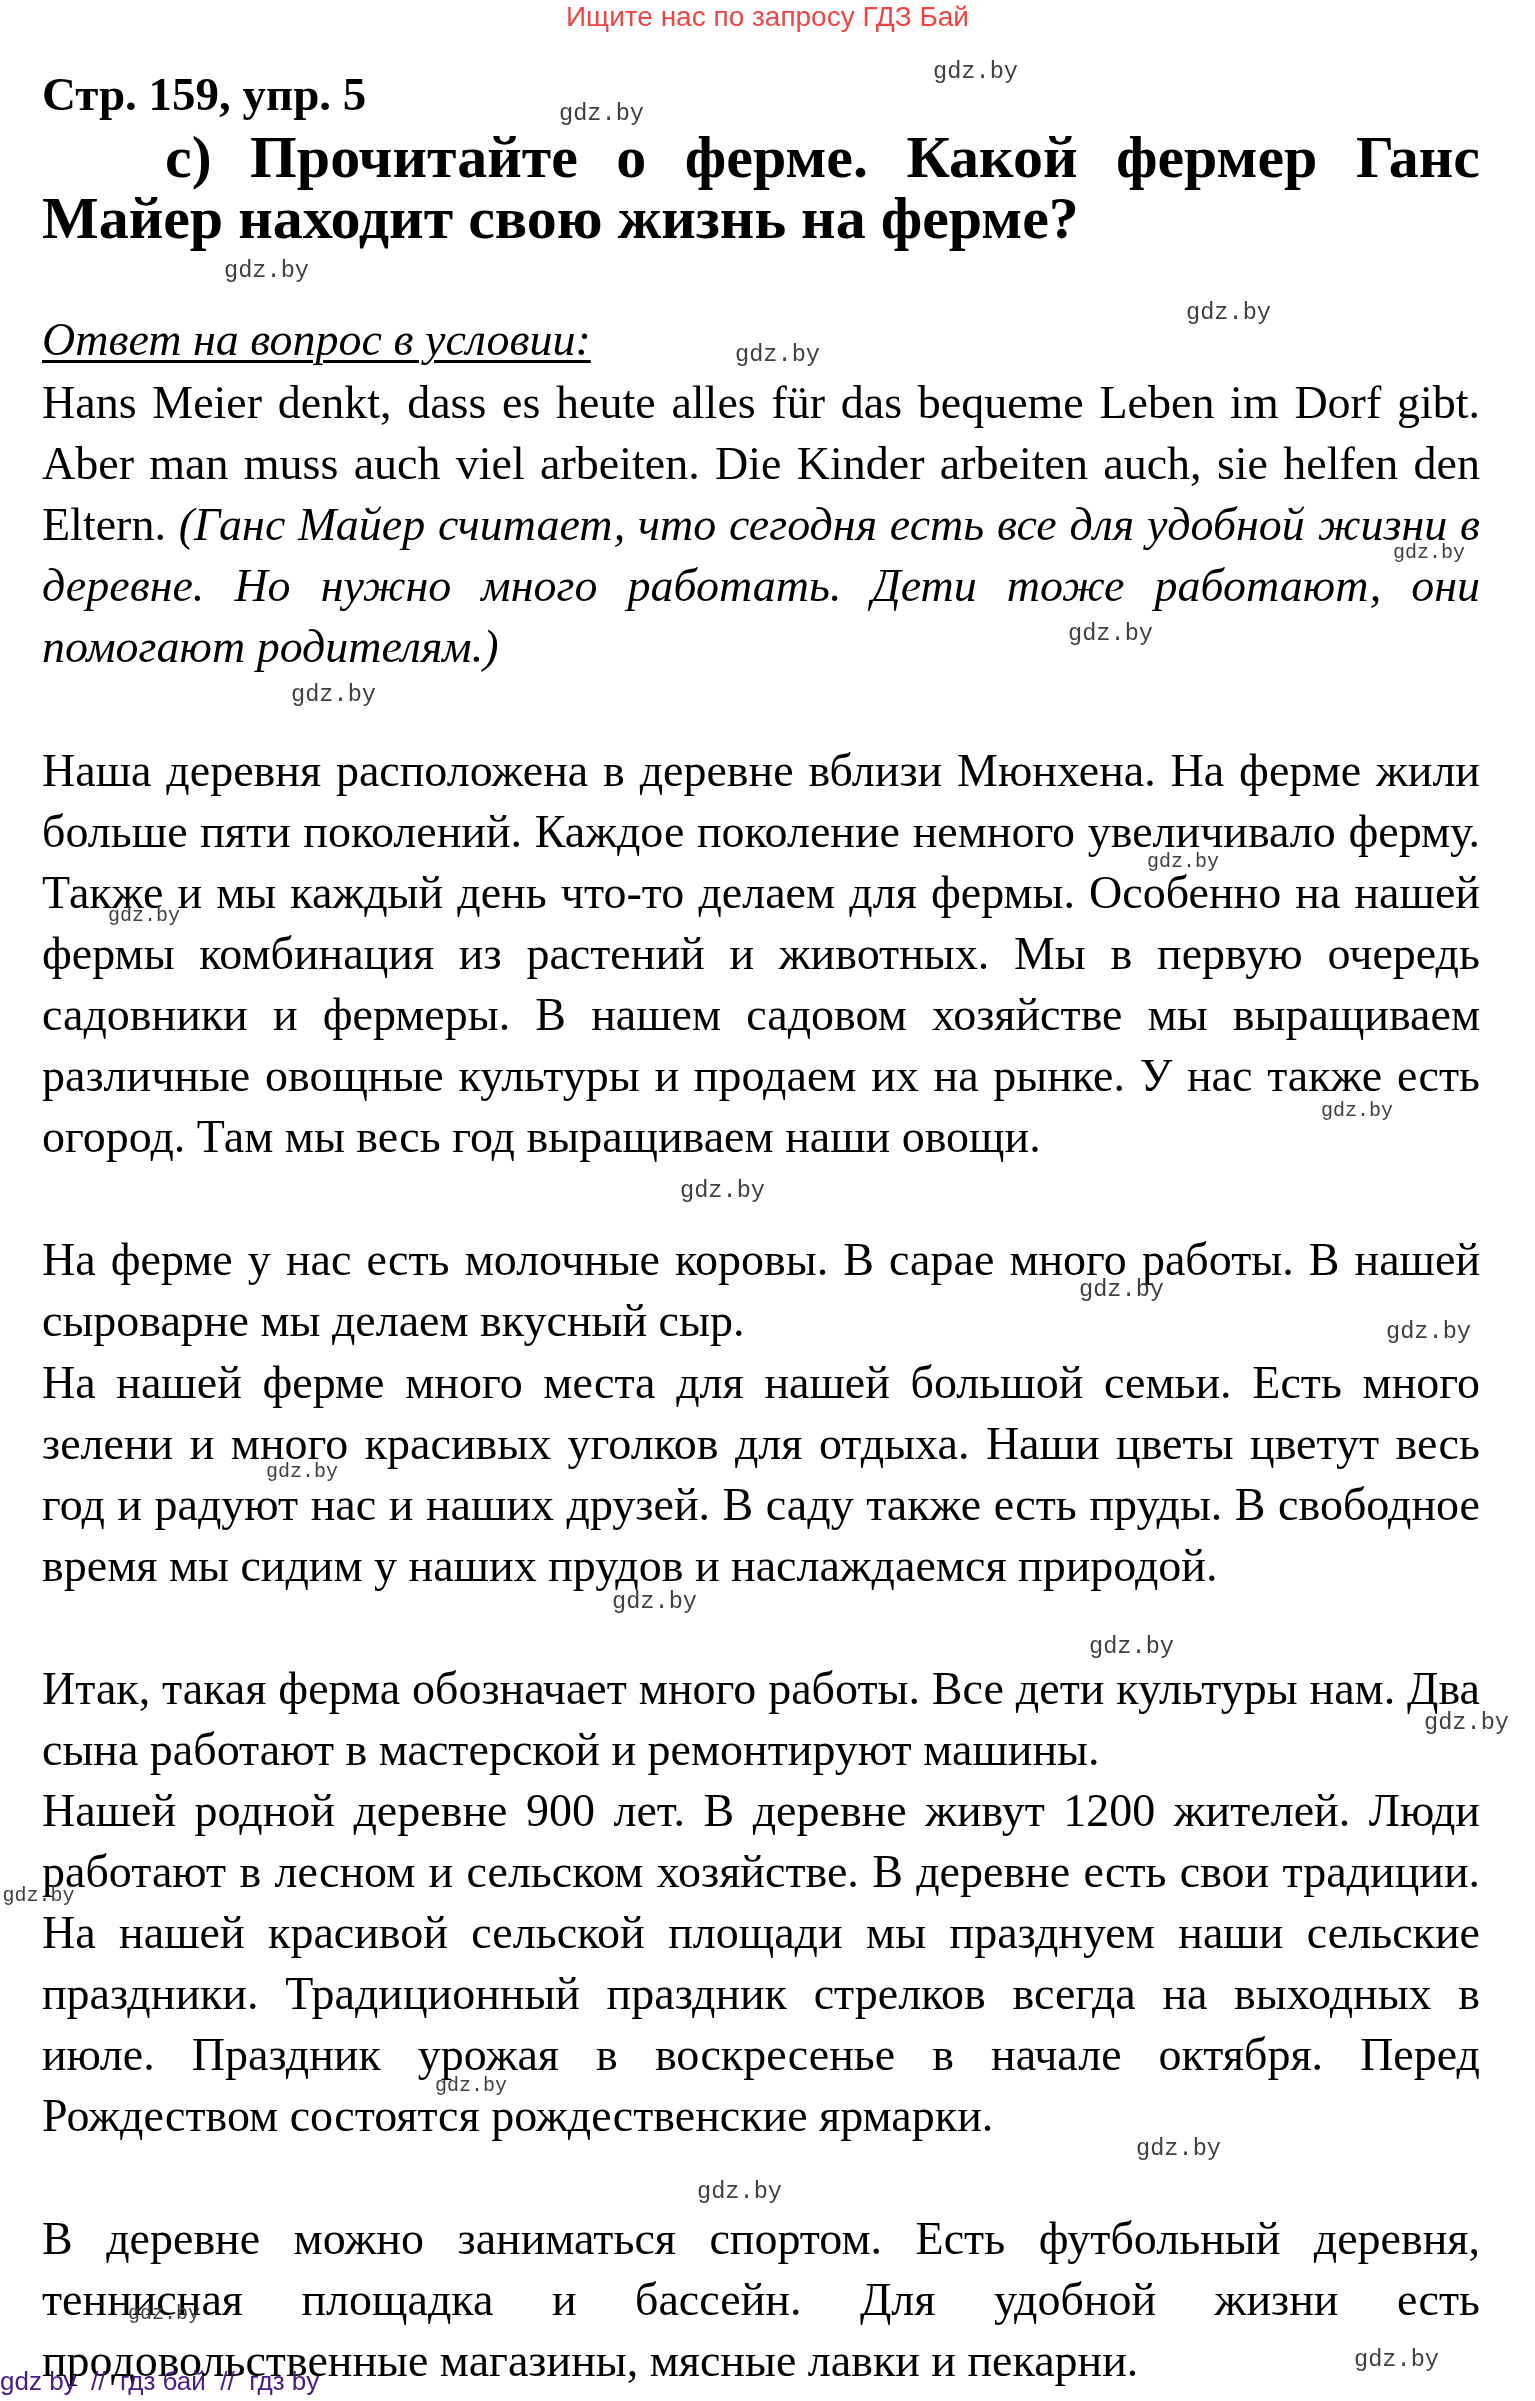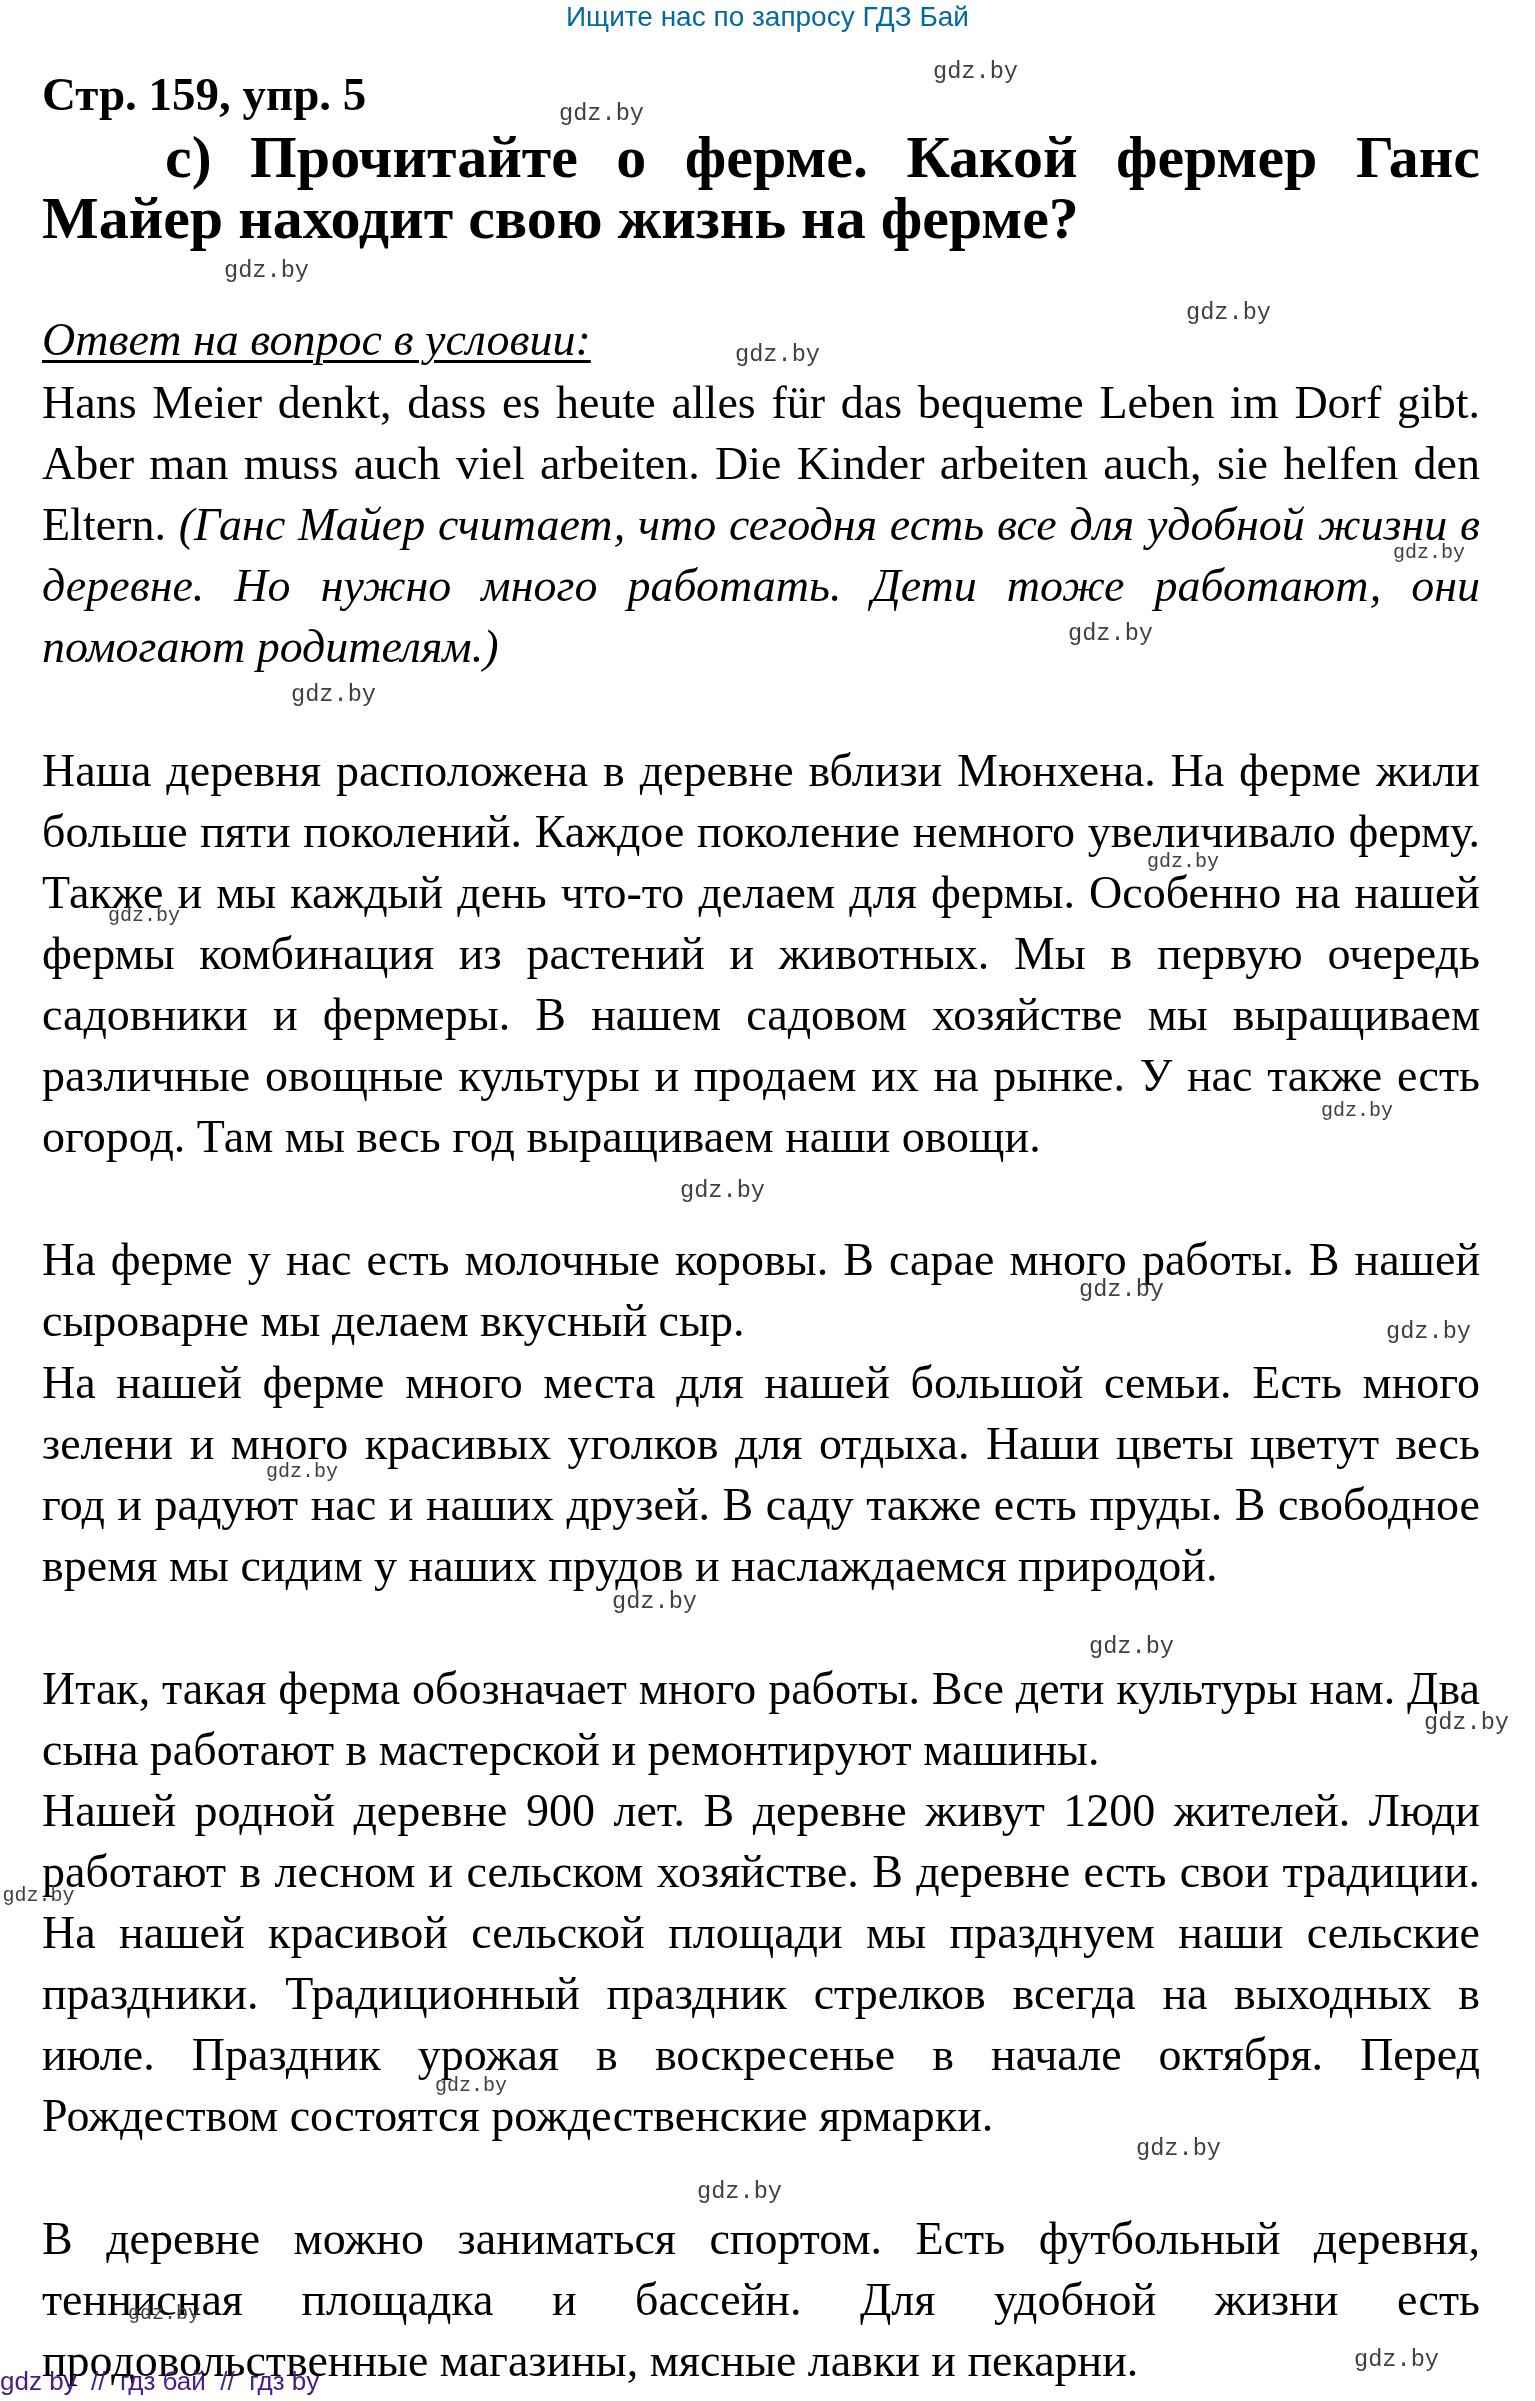--- a/index.html
+++ b/index.html
@@ -18,21 +18,21 @@
           text-align:justify; text-align-last:left; }
   .para .it { font-style:italic; }
   .wm { position:absolute; font-family:Liberation Mono, monospace; font-size:23.6px; color:#404040;
         line-height:25px; }
   .wm.sm { font-size:20px; }
 </style>
 </head>
 <body>
 
 <div class="hdr">
-  <span style="color:#0369a1">Ищите нас по запросу ГДЗ Бай</span>
+  <span style="color:#ef4444">Ищите нас по запросу ГДЗ Бай</span>
 </div>
 
 <div class="serif title">Стр. 159, упр. 5</div>
 <div class="serif question">c) Прочитайте о ферме. Какой фермер Ганс Майер находит свою жизнь на ферме?</div>
 <div class="serif answer-label">Ответ на вопрос в условии:</div>
 
 <div class="serif para" style="top:372px;">
   <span>Hans Meier denkt, dass es heute alles für das bequeme Leben im Dorf gibt. Aber man muss auch viel arbeiten. Die Kinder arbeiten auch, sie helfen den Eltern.</span>
   <span class="it">(Ганс Майер считает, что сегодня есть все для удобной жизни в деревне. Но нужно много работать. Дети тоже работают, они помогают родителям.)</span>
 </div>

